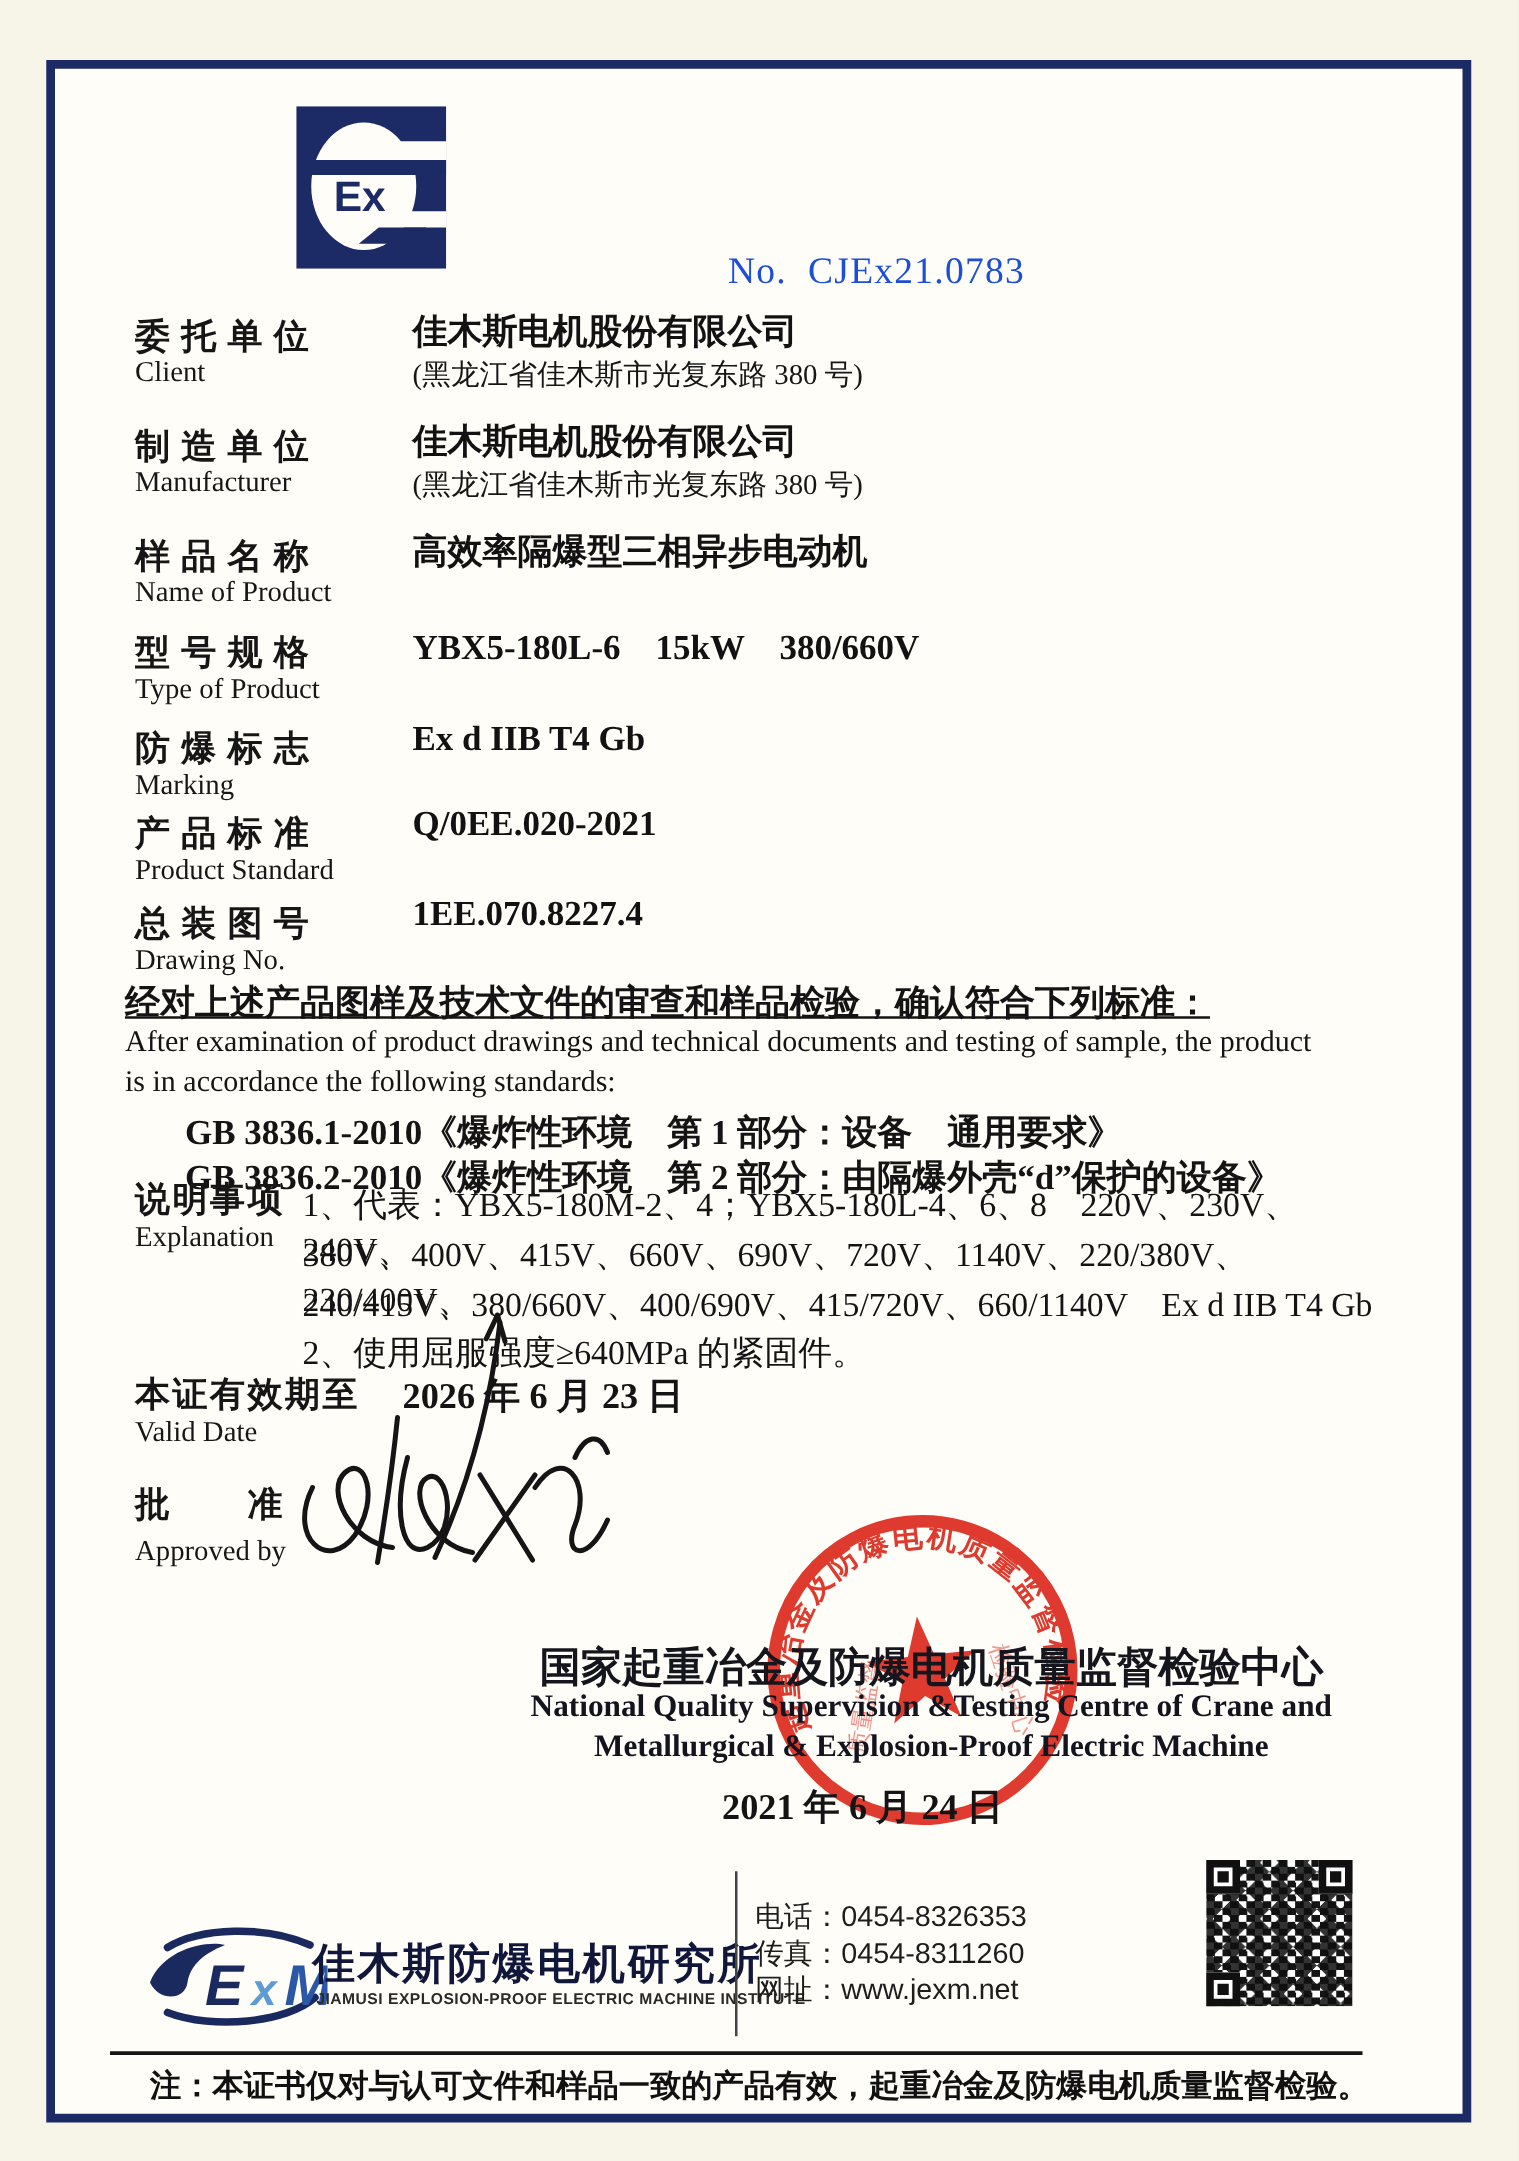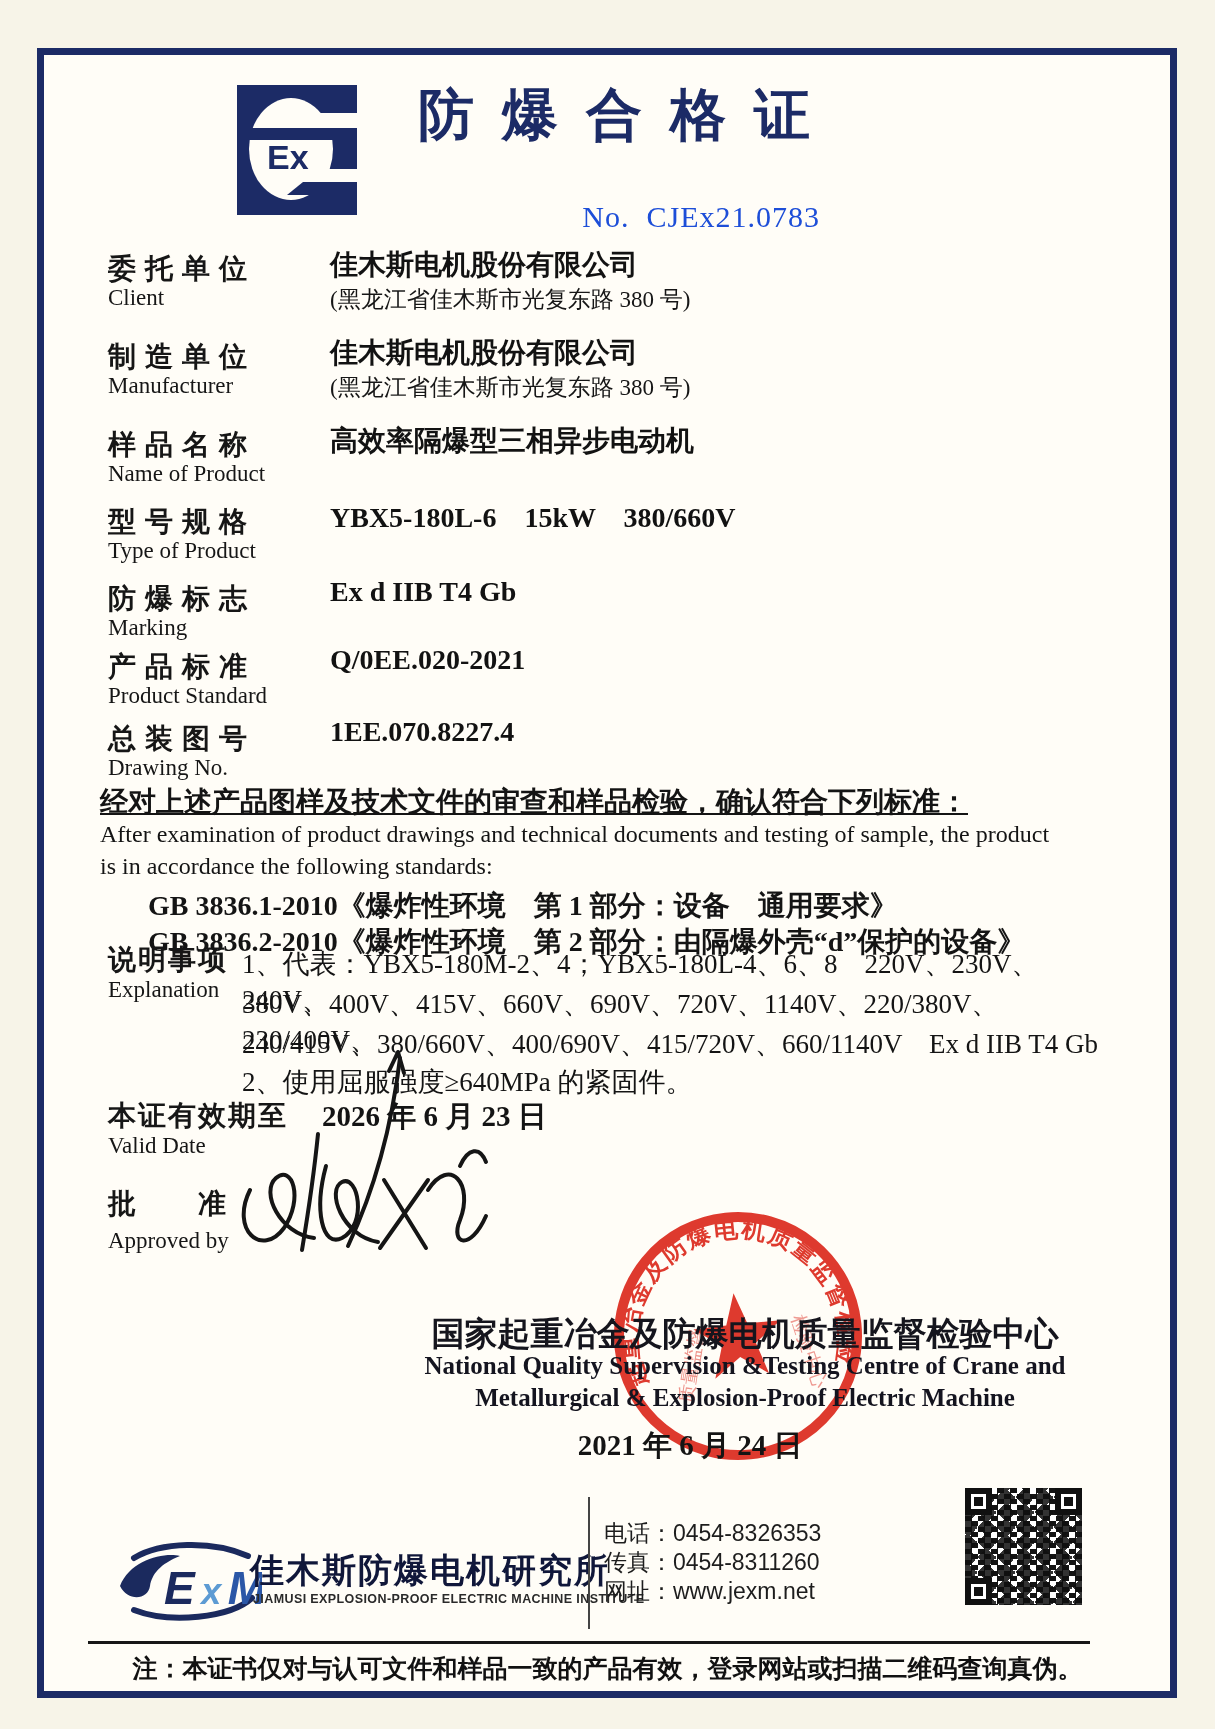--- a/index.html
+++ b/index.html
@@ -50,21 +50,20 @@
 
   <svg class="abs" style="left:237px;top:85px;" width="120" height="130" viewBox="0 0 120 130">
     <rect width="120" height="130" fill="#1c2b66"></rect>
     <ellipse cx="54" cy="64" rx="42" ry="51" fill="#fffdf7"></ellipse>
     <rect x="54" y="28" width="66" height="15" fill="#fffdf7"></rect>
     <rect x="54" y="84" width="66" height="13" fill="#fffdf7"></rect>
     <rect x="6" y="43" width="114" height="12" fill="#1c2b66"></rect>
     <path d="M50 110 L104 110 L104 97 L66 97 Z" fill="#1c2b66"></path>
     <text x="30" y="84" font-family="Liberation Sans, sans-serif" font-weight="bold" font-size="34" fill="#1c2b66">Ex</text>
   </svg>
-  <div class="abs title-cn" style="left:355px;top:78px;width:490px;">防爆合格证</div>
   <div class="abs cert-no pre" style="left:300px;top:200px;width:520px;">No.  CJEx21.0783</div>
 
   <div>
     <div class="abs lab-cn" style="left:108px;top:250px;">委托单位</div>
     <div class="abs lab-en" style="left:108px;top:285px;">Client</div>
     <div class="abs val" style="left:330px;top:246px;">佳木斯电机股份有限公司</div>
     <div class="abs note" style="left:330px;top:284px;">(黑龙江省佳木斯市光复东路 380 号)</div>
   </div>
   <div>
     <div class="abs lab-cn" style="left:108px;top:338px;">制造单位</div>
@@ -167,14 +166,14 @@
   <div class="abs inst-name" style="left:250px;top:1548px;">佳木斯防爆电机研究所</div>
   <div class="abs inst-sub" style="left:253px;top:1592px;">JIAMUSI EXPLOSION-PROOF ELECTRIC MACHINE INSTITUTE</div>
   <div class="abs v-div" style="left:588px;top:1497px;height:132px;"></div>
   <div class="abs" style="left:604px;top:1519px;">
     <div class="contact-line">电话：0454-8326353</div>
     <div class="contact-line">传真：0454-8311260</div>
     <div class="contact-line">网址：www.jexm.net</div>
   </div>
 
   <div class="abs footer-line" style="left:88px;top:1641px;width:1002px;"></div>
-  <div class="abs footer-note" style="left:95px;top:1652px;width:1025px;">注：本证书仅对与认可文件和样品一致的产品有效，登录网站或扫描二维码查询真伪。</div>
+  <div class="abs footer-note" style="left:95px;top:1652px;width:1025px;">注：本证书仅对与认可文件和样品一致的产品有效，起重冶金及防爆电机质量监督检验。</div>
 </div>
 
 </body></html>

